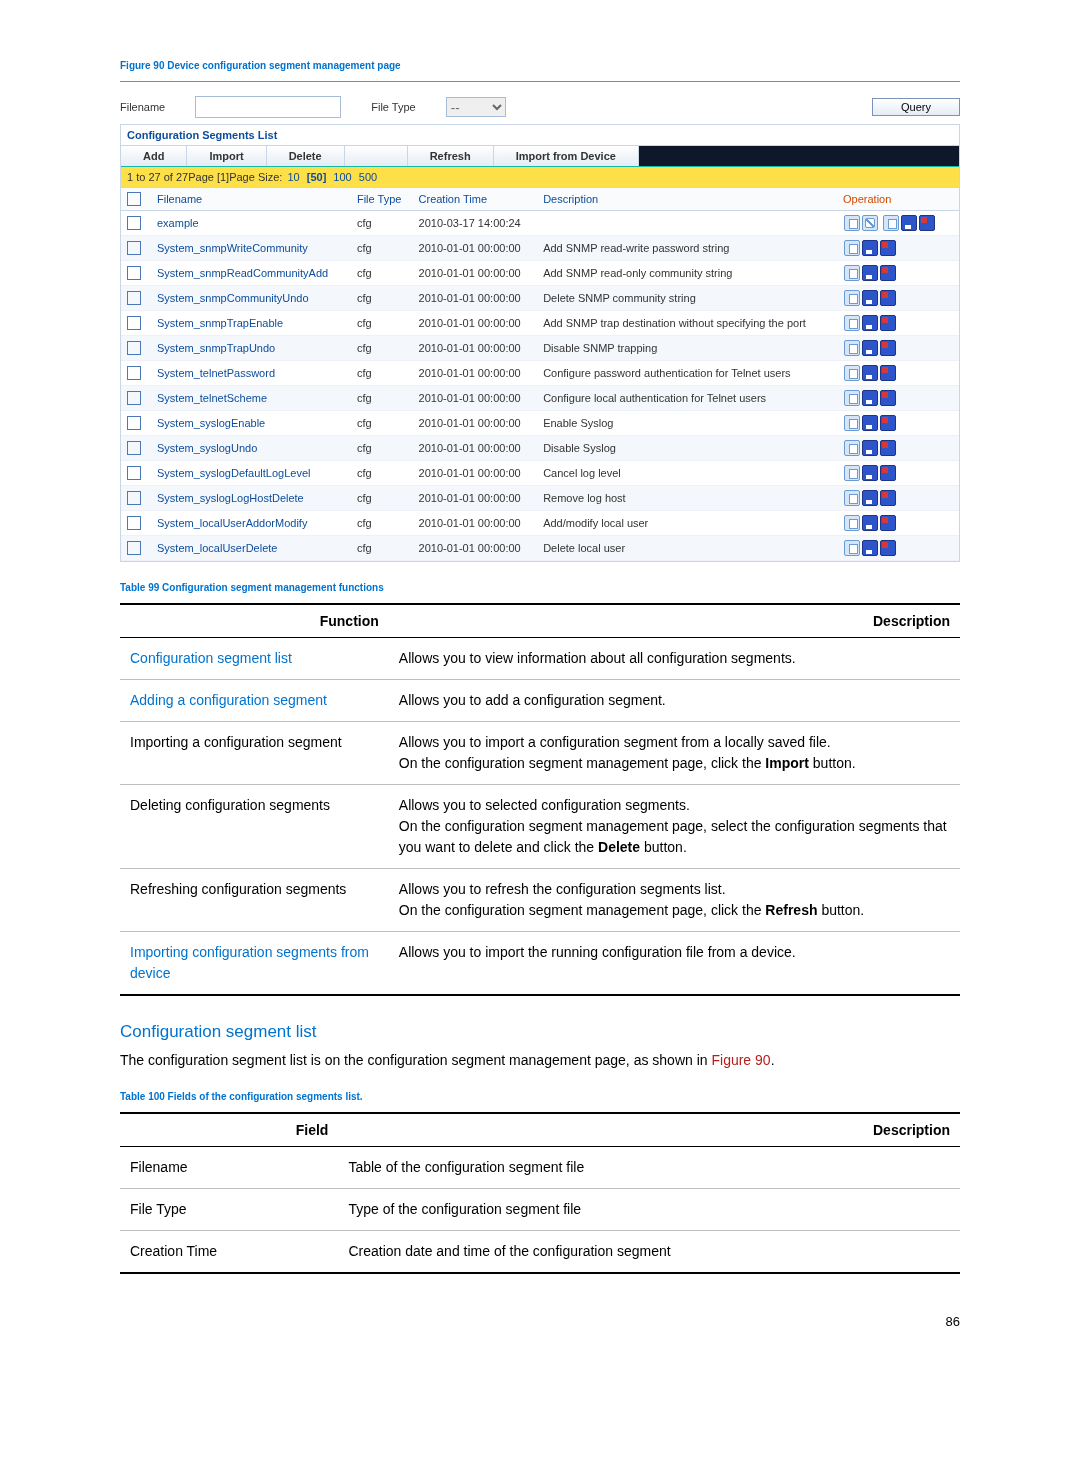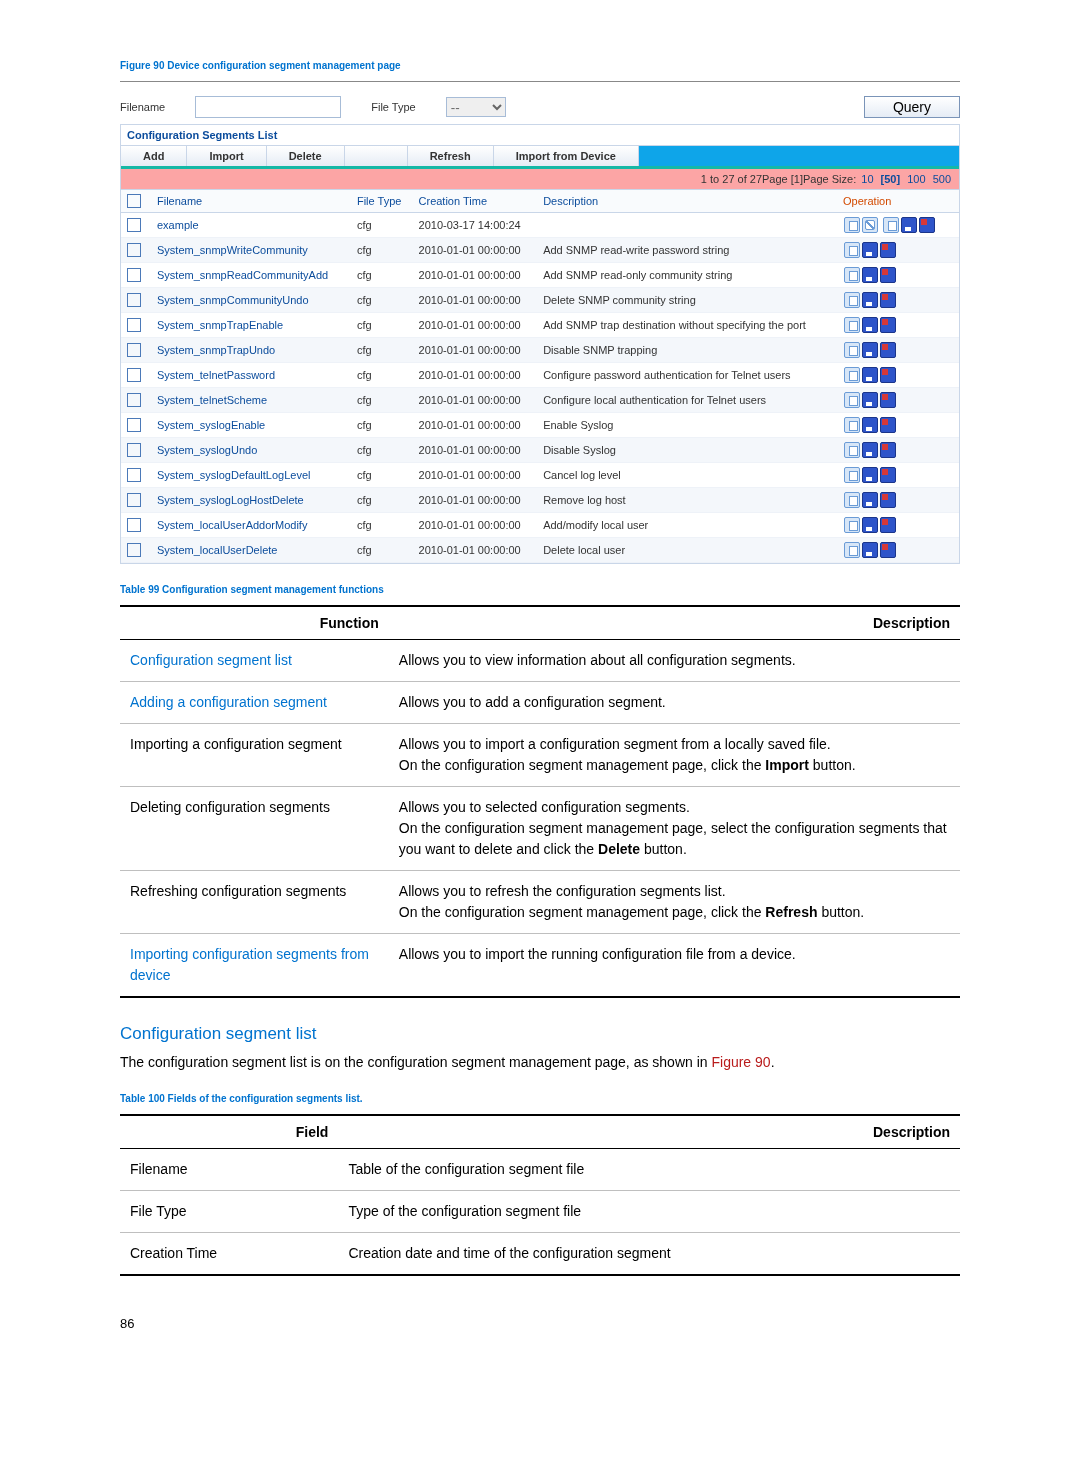--- a/index.html
+++ b/index.html
@@ -2,26 +2,26 @@
 <html><head>
 <meta charset="utf-8">
 <style>
 body{font-family:Arial,Helvetica,sans-serif;background:#fff;margin:0;padding:40px 120px 60px}
 .figtitle,.tabletitle{color:#0073cf;font-weight:bold;font-size:10px;margin:20px 0 10px}
 .screenshot{border-top:1px solid #888;padding-top:8px;font-size:11px;color:#333}
 .filterrow{display:flex;align-items:center;gap:30px;padding:6px 0}
 .filterrow input[type=text]{width:140px;height:18px;border:1px solid #a7bcd7}
 .filterrow select{width:60px;height:20px;border:1px solid #a7bcd7;color:#666}
 .filterrow .lbl{font-size:11px;color:#333}
-.querybtn{margin-left:auto;padding:2px 28px;border:1px solid #7a94b8;background:linear-gradient(#fff,#e5ecf5);font-size:14px}
+.querybtn{margin-left:auto;padding:2px 28px;border:1px solid #7a94b8;background:linear-gradient(#fff,#e5ecf5);font-size:11px}
 .seglist{border:1px solid #c9d6e8;}
 .seghdr{color:#0b4c9c;font-weight:bold;padding:4px 6px;font-size:11px}
-.btnrow{display:flex;background:#0ea5e9;border-top:1px solid #c9d6e8;border-bottom:3px solid #14b8a6}
+.btnrow{display:flex;background:#0f172a;border-top:1px solid #c9d6e8;border-bottom:1px solid #14b8a6}
 .tbtn{padding:4px 22px;border-right:1px solid #c9d6e8;font-size:11px;font-weight:bold;text-align:center;background:linear-gradient(#fff,#e5ecf5)}
-.pagerow{display:flex;justify-content:flex-end;padding:4px 6px;font-size:11px;background:#fca5a5;border-bottom:1px solid #c9d6e8}
+.pagerow{display:flex;justify-content:flex-start;padding:4px 6px;font-size:11px;background:#fde047;border-bottom:1px solid #c9d6e8}
 .pagerow .sz a{color:#0b4c9c;text-decoration:none;margin:0 2px}
 .pagerow .sz .cur{font-weight:bold}
 table.grid{width:100%;border-collapse:collapse;font-size:11px}
 table.grid th{color:#0b4c9c;text-align:left;font-weight:normal;padding:4px 6px;border-bottom:1px solid #c9d6e8;background:#f9fbfd}
 table.grid th:last-child{color:#d24a00}
 table.grid td{padding:4px 6px;border-bottom:1px solid #eef2f8}
 table.grid tr:nth-child(even) td{background:#f4f7fb}
 .cb{width:12px;height:12px;border:1px solid #4b79b8;display:inline-block;vertical-align:middle}
 .fn{color:#0b4c9c}
 .ops{white-space:nowrap}
@@ -34,21 +34,21 @@
 .idisk:after{content:"";position:absolute;left:3px;bottom:1px;width:6px;height:4px;background:#fff}
 .ideploy{background:#2e54c9;border:1px solid #1b358a;position:relative}
 .ideploy:after{content:"";position:absolute;left:1px;top:1px;width:6px;height:6px;background:#d63838}
 h2.sec{color:#0073cf;font-size:17px;font-weight:normal;margin:26px 0 8px}
 .bodytext{font-size:14px;margin:8px 0 14px;line-height:1.5}
 .bodytext a{color:#b91c1c;text-decoration:none}
 table.doc{width:100%;border-collapse:collapse;font-size:14px;border-top:2px solid #000;border-bottom:2px solid #000}
 table.doc th{text-align:right;font-weight:bold;padding:8px 10px;border-bottom:1px solid #000}
 table.doc td{padding:10px 10px;border-bottom:1px solid #bfbfbf;vertical-align:top;line-height:1.5}
 table.doc td a{color:#0073cf;text-decoration:none}
-.pagenum{text-align:left;font-size:13px;margin-top:40px}
+.pagenum{text-align:right;font-size:13px;margin-top:40px}
 .gap{width:18px}
 </style>
 </head>
 <body>
 
 <div class="figtitle">Figure 90 Device configuration segment management page</div>
 
 <div class="screenshot">
   <div class="filterrow">
     <span class="lbl">Filename</span>

